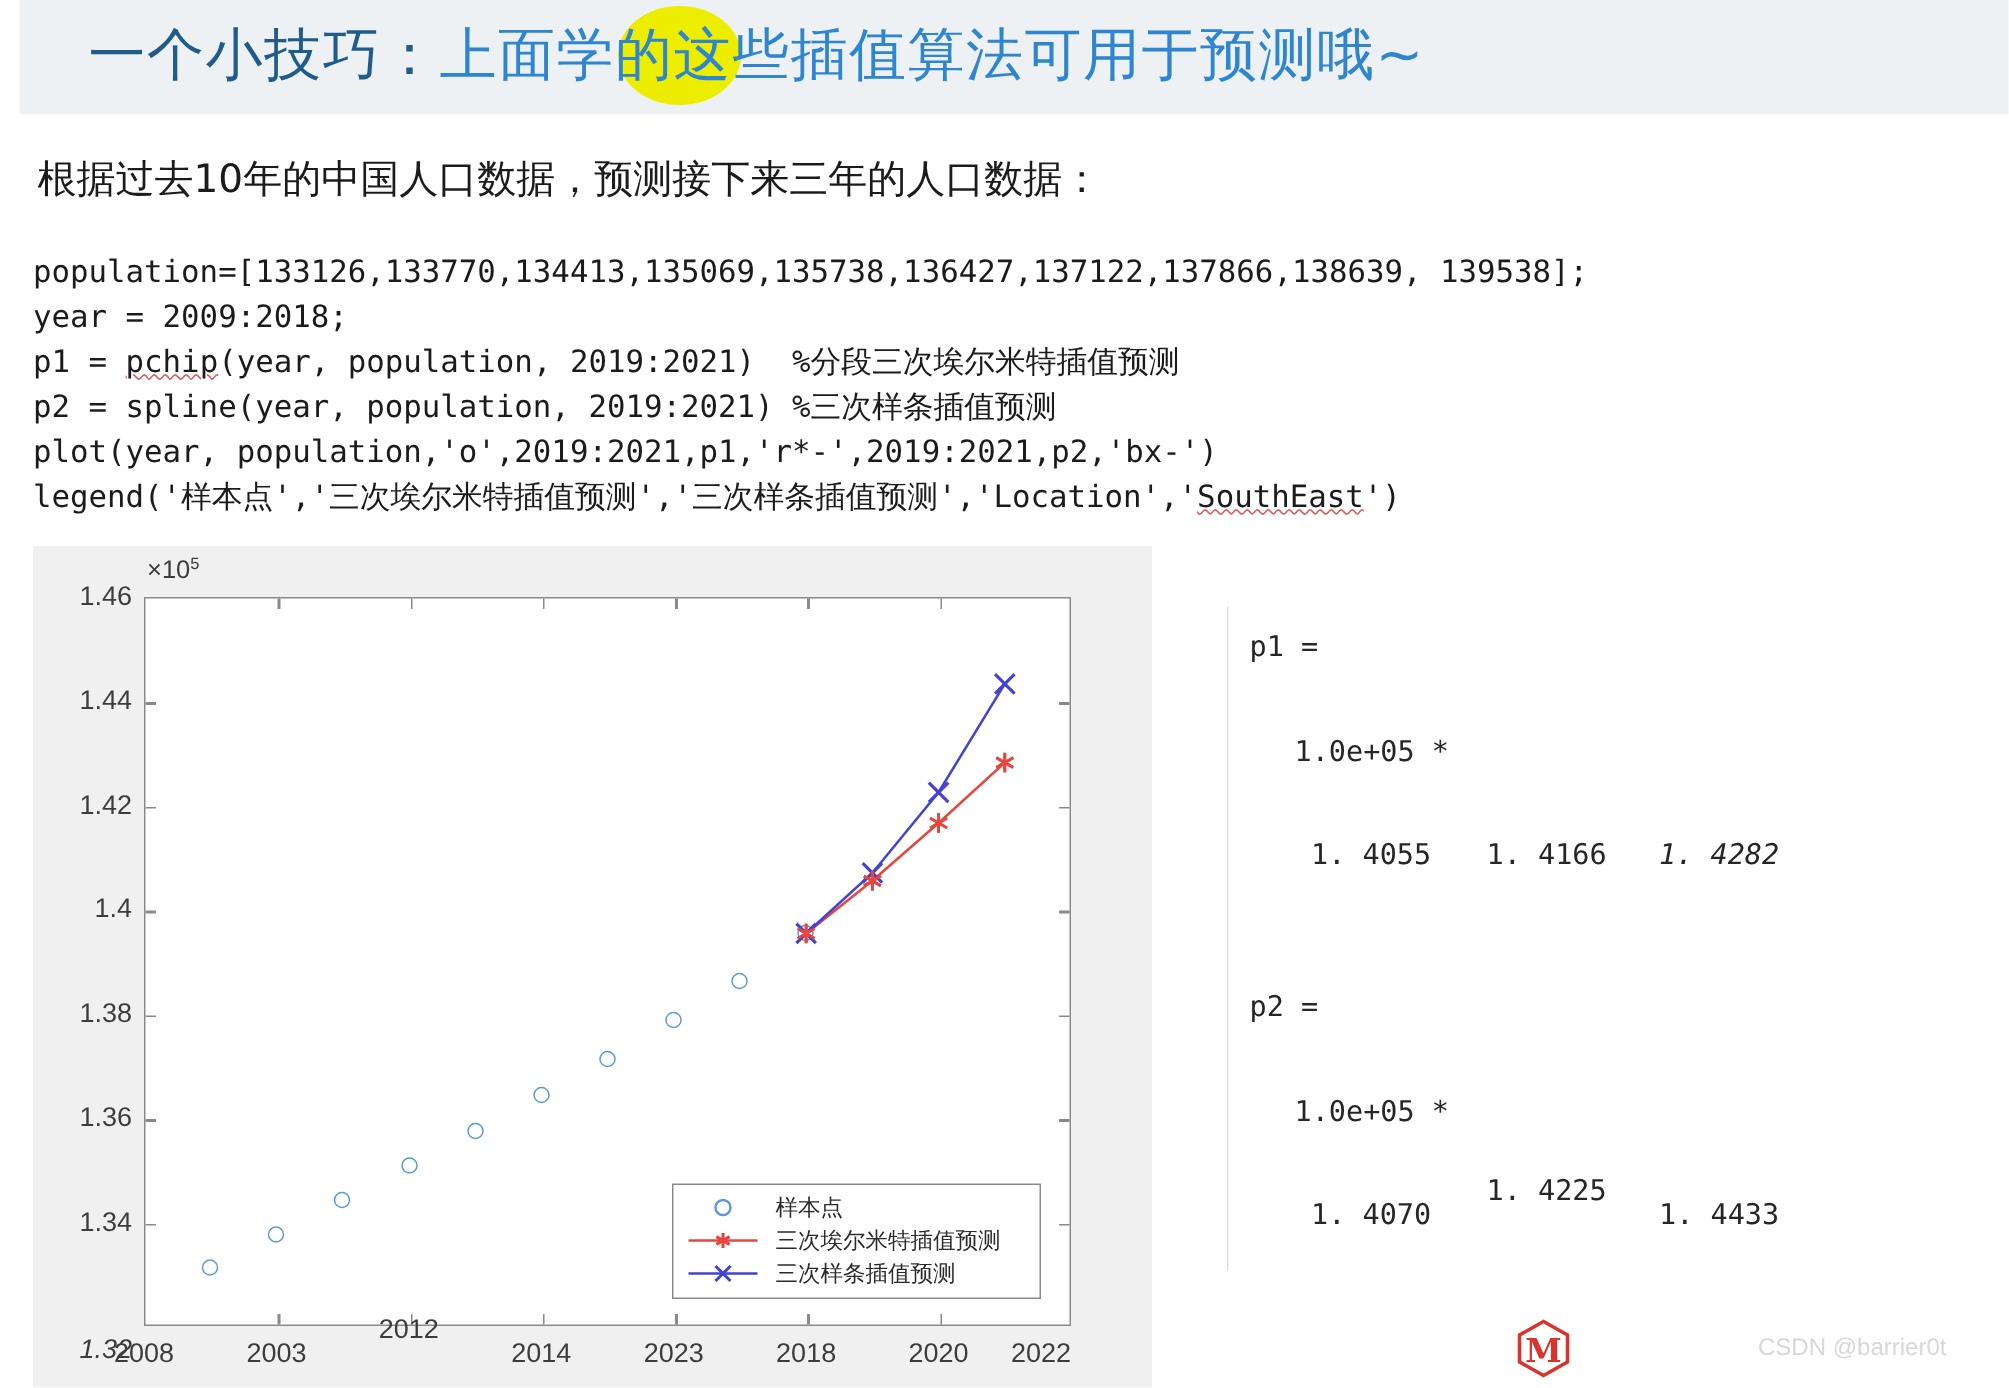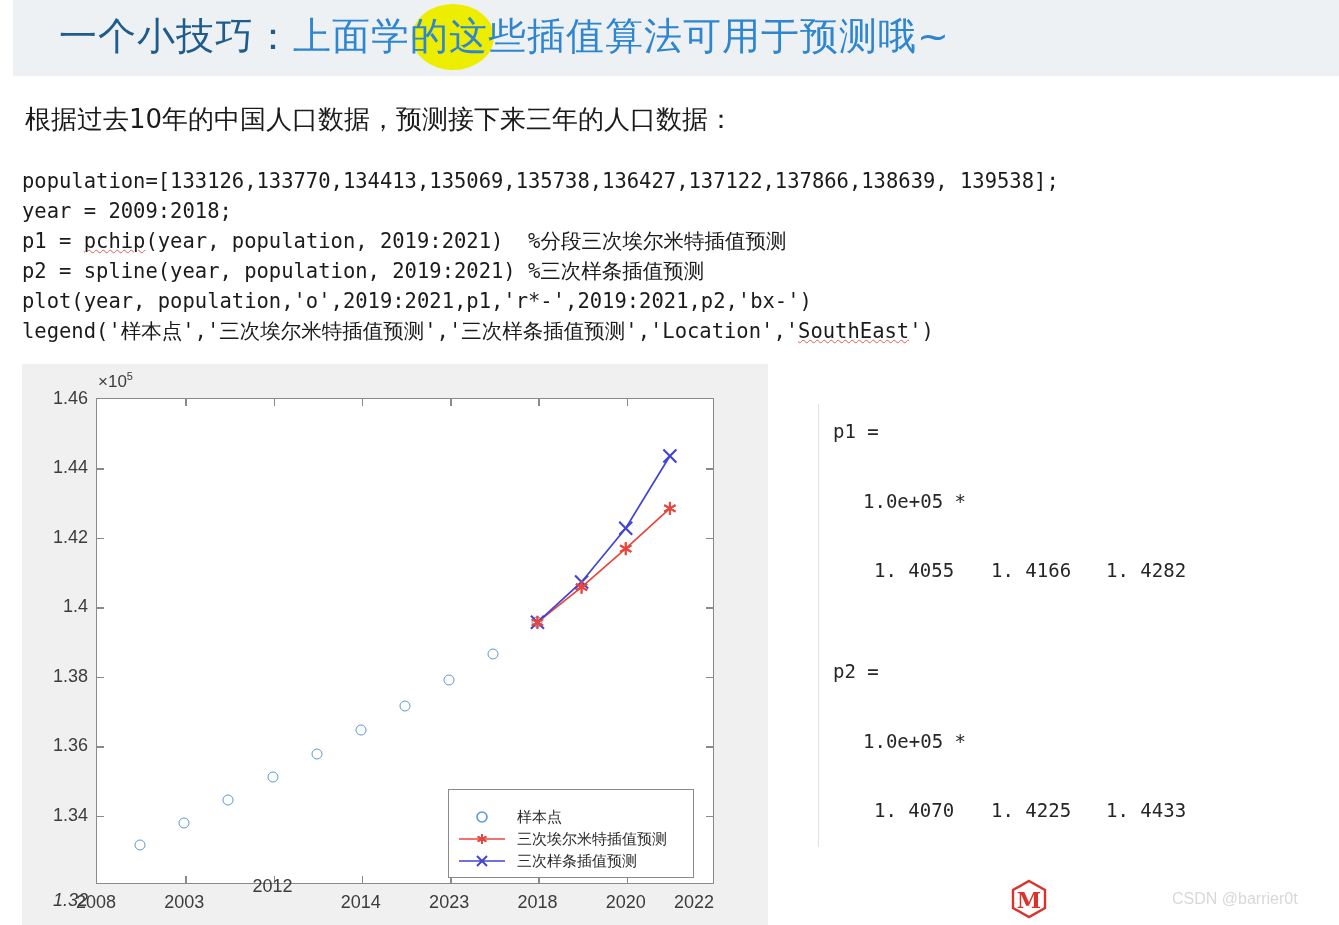--- a/index.html
+++ b/index.html
@@ -84,21 +84,21 @@
 
   .sample-pt{
     position:absolute;width:11px;height:11px;
     border:1.6px solid #5b9bd5;border-radius:50%;
     box-sizing:border-box;transform:translate(-50%,-50%);
   }
   #legend{
     position:absolute;
     background:#ffffff;border:1.3px solid #8a8a8a;
     box-sizing:border-box;
-    padding:16px 8px 5px 8px;
+    padding:4px 8px 5px 8px;
   }
   .leg-row{display:flex;align-items:center;height:22px;}
   .leg-mark{width:50px;height:20px;position:relative;flex:none;}
   .leg-txt{
     font-family:"DejaVu Sans","Liberation Sans",sans-serif;
     font-size:15px;color:#2a2a2a;white-space:nowrap;padding-left:10px;
   }
 
   
   #console{
@@ -283,26 +283,26 @@
         <div class="leg-txt">三次样条插值预测</div>
       </div>
     </div>
 </div>
 
 <div id="console">
   <div class="con-line" style="left:14px;top:16px;">p1 =</div>
   <div class="con-line" style="left:44px;top:86px;">1.0e+05 *</div>
   <div class="con-line" style="left:55px;top:155px;">1. 4055</div>
   <div class="con-line" style="left:172px;top:155px;">1. 4166</div>
-  <div class="con-line" style="left:287px;top:155px;">1. 4282</div>
+  <div class="con-line" style="left:287px;top:155px;font-style:italic;">1. 4282</div>
 
   <div class="con-line" style="left:14px;top:256px;">p2 =</div>
   <div class="con-line" style="left:44px;top:326px;">1.0e+05 *</div>
   <div class="con-line" style="left:55px;top:395px;">1. 4070</div>
-  <div class="con-line" style="left:172px;top:395px;">1. 4225</div>
+  <div class="con-line" style="left:172px;top:379px;">1. 4225</div>
   <div class="con-line" style="left:287px;top:395px;">1. 4433</div>
 </div>
 
 <div id="logo">
   <div id="logo-mark">
     <svg width="44" height="44" viewBox="0 0 44 44">
       <polygon points="22,4 38,13 38,31 22,40 6,31 6,13" fill="none" stroke="#d9342b" stroke-width="2.4"></polygon>
       <text x="22" y="31" font-family="DejaVu Serif, Liberation Serif, serif" font-size="22" font-weight="bold" fill="#d9342b" text-anchor="middle">M</text>
     </svg>
   </div>

